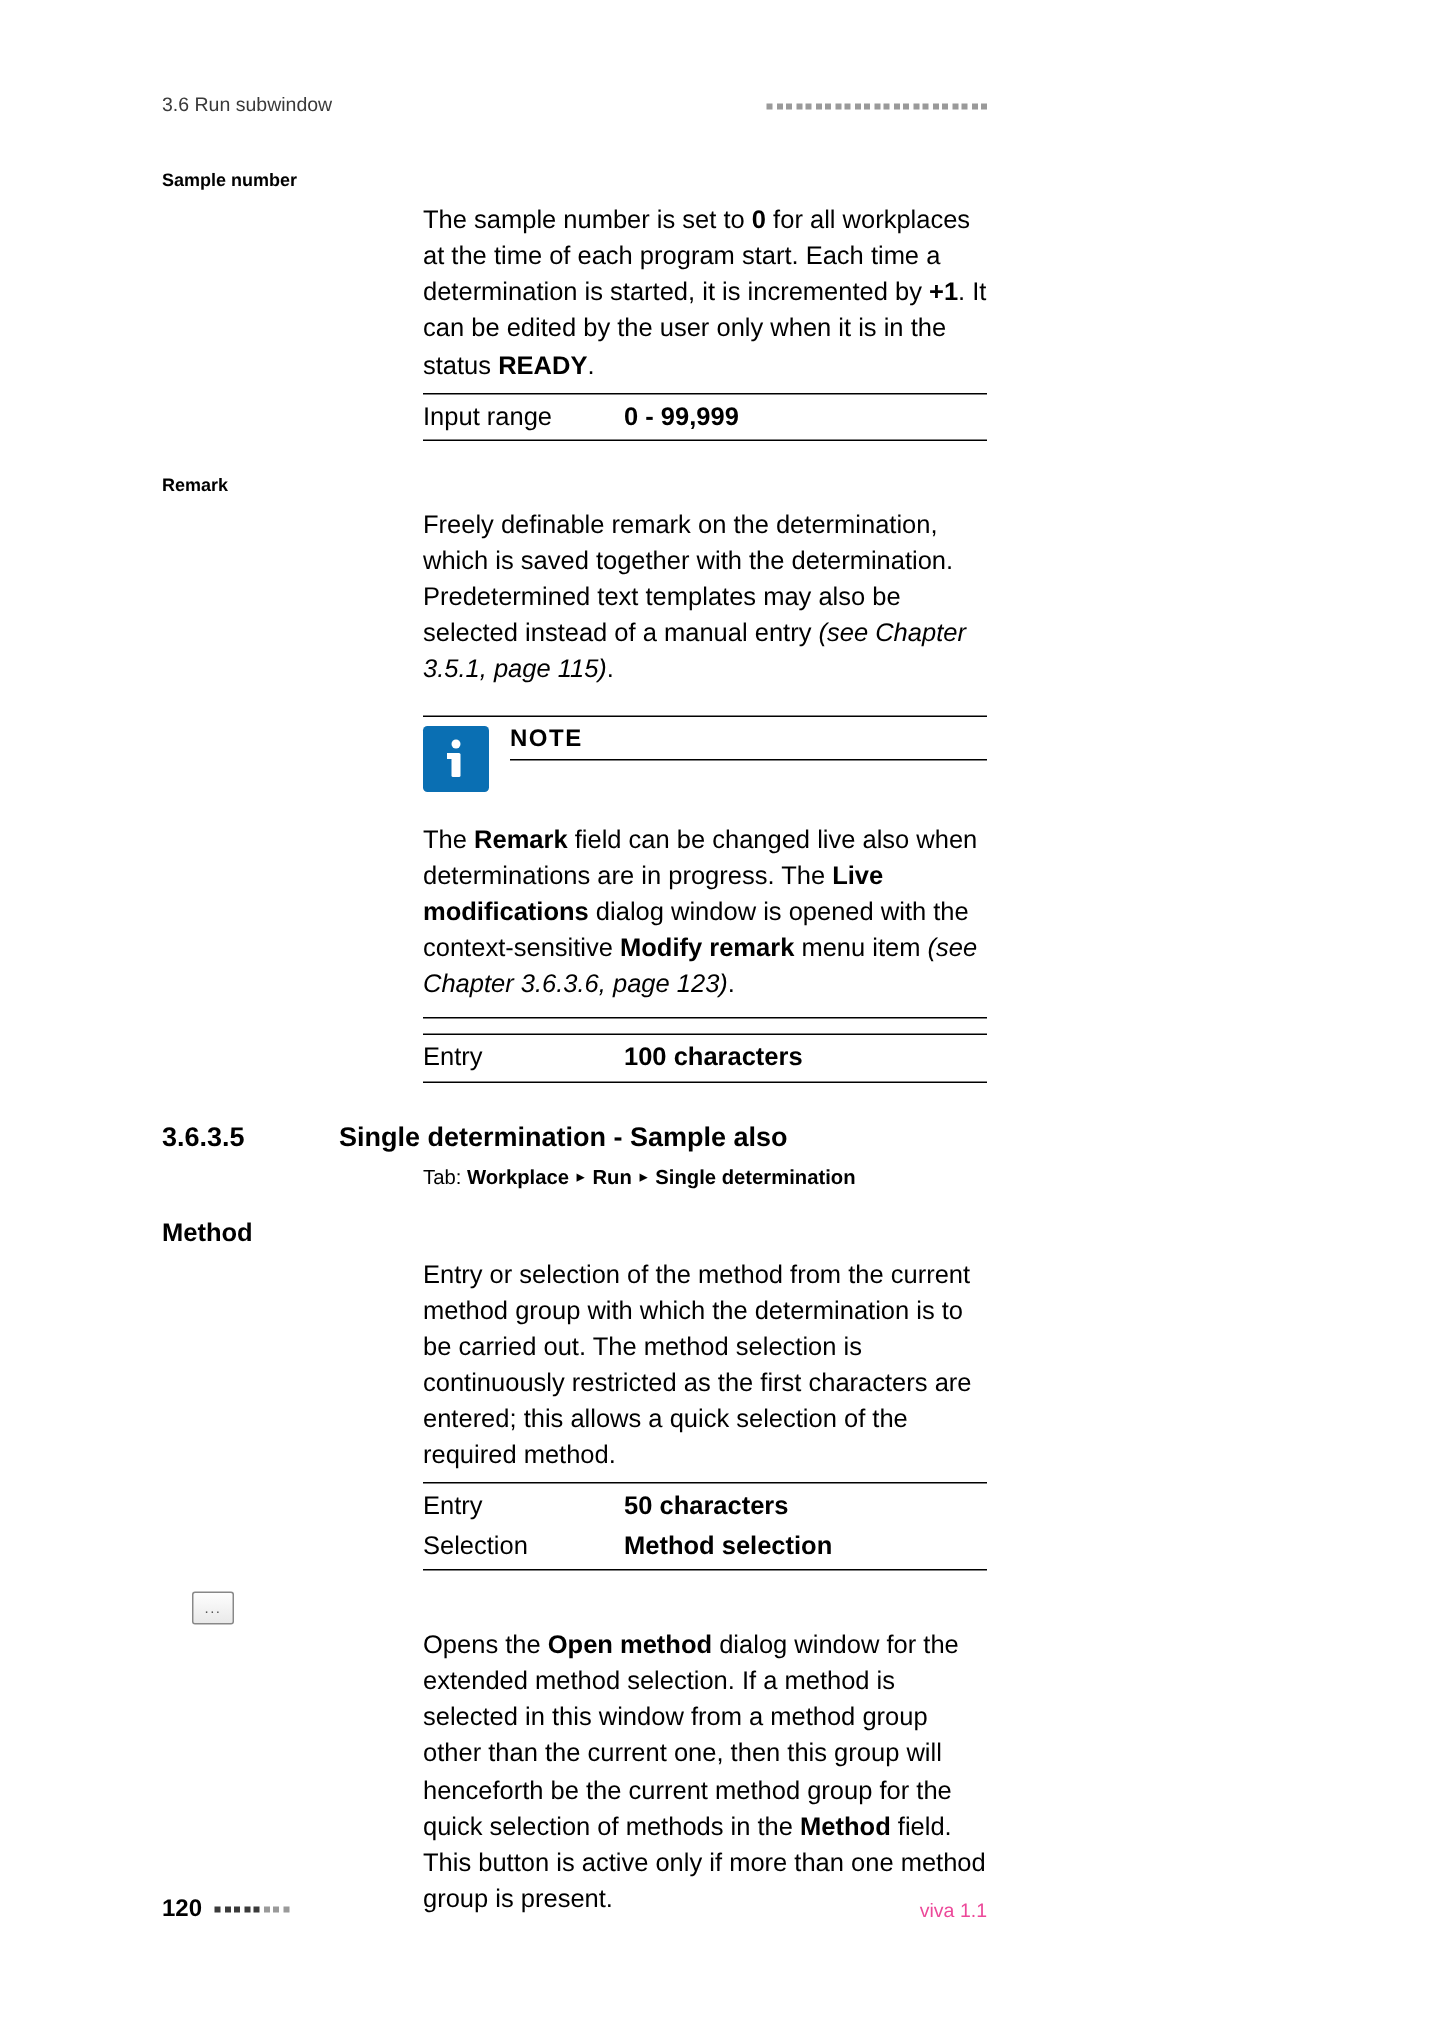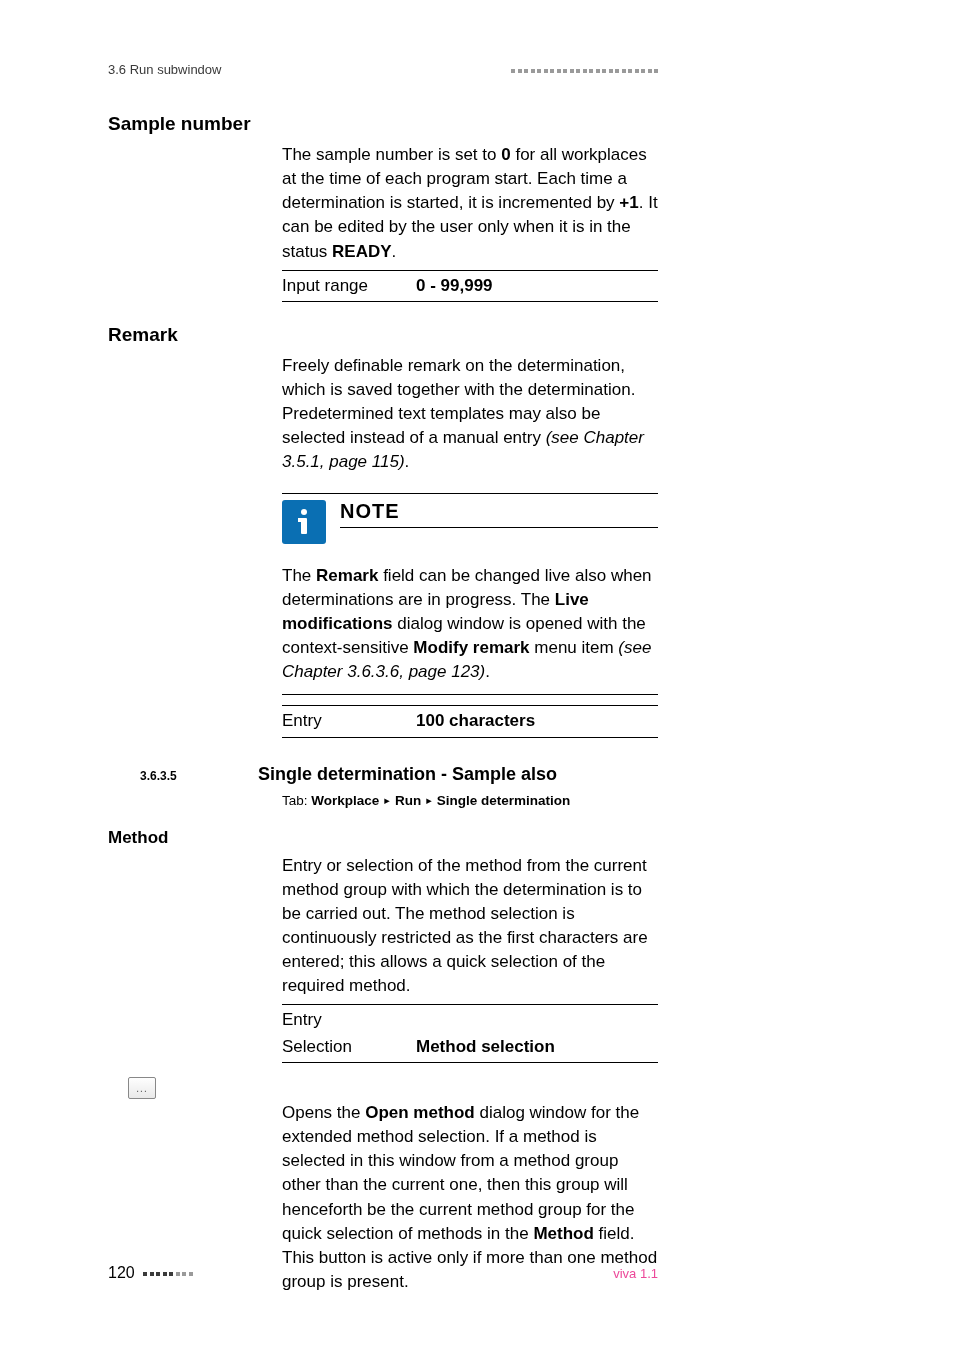--- a/index.html
+++ b/index.html
@@ -6,21 +6,21 @@
   html, body { width: 954px; height: 1350px; background: #fff; font-family: "Segoe UI", "Helvetica Neue", Arial, sans-serif; color: #000; }
   .page { position: relative; width: 766px; height: 1350px; padding: 62px 108px 0 108px; }
 
   
   .header { display: flex; justify-content: space-between; align-items: center; font-size: 13px; color: #3a3a3a; margin-bottom: 36px; }
   .header-left { font-weight: 400; }
   .header-ticks { letter-spacing: 0; color: #888; }
   .header-ticks span { display: inline-block; width: 4px; height: 4px; background: #9a9a9a; margin-left: 2.5px; vertical-align: middle; }
 
   
-  .sec-label { font-weight: 700; font-size: 19px; margin-bottom: 8px; }
+  .sec-label { font-weight: 700; font-size: 12px; margin-bottom: 8px; }
   .sec-sub-label { font-weight: 700; font-size: 17px; margin-bottom: 6px; }
 
   
   .block { margin-left: 174px; }
   .para { font-size: 17px; line-height: 1.42; margin-bottom: 6px; }
   .para b, .sec-heading b { font-weight: 700; }
   .italic { font-style: italic; text-align: center; }
 
   
   .kv-block { margin-left: 174px; border-top: 1px solid #000; border-bottom: 1px solid #000; padding: 2px 0; }
@@ -28,35 +28,35 @@
   .kv-key { width: 134px; flex: 0 0 134px; }
   .kv-val { flex: 1; }
 
   
   .note-wrap { margin-left: 174px; margin-top: 18px; margin-bottom: 10px; }
   .note-hr { border: none; border-top: 1.5px solid #000; }
   .note-head { display: flex; align-items: flex-start; gap: 14px; padding-top: 6px; padding-bottom: 6px; }
   .note-icon { width: 44px; height: 44px; background: #0a6fb3; border-radius: 3px; display: flex; align-items: center; justify-content: center; }
   .note-icon svg { width: 20px; height: 28px; }
   .note-title-wrap { flex: 1; }
-  .note-title { font-weight: 700; font-size: 20px; letter-spacing: 1px; }
+  .note-title { font-weight: 700; font-size: 16px; letter-spacing: 1px; }
   .note-title-line2 { border-top: 1px solid #000; margin-top: 4px; }
   .note-body { font-size: 17px; line-height: 1.42; margin-top: 14px; margin-bottom: 10px; }
 
   
   .sec-heading-row { display: flex; align-items: baseline; gap: 22px; margin-top: 26px; margin-bottom: 8px; }
-  .sec-num { font-weight: 700; font-size: 12px; width: 96px; flex: 0 0 96px; margin-left: 32px; }
+  .sec-num { font-weight: 700; font-size: 18px; width: 96px; flex: 0 0 96px; }
   .sec-heading { font-weight: 700; font-size: 18px; }
   .tab-line { margin-left: 174px; font-size: 13.5px; margin-bottom: 20px; }
   .tab-line .arrow { font-size: 11px; padding: 0 2px; vertical-align: 1px; }
   .mini-icon { width: 28px; height: 22px; border: 1px solid #888; border-radius: 2px; background: linear-gradient(#fefefe, #e9e9e9); display: flex; align-items: center; justify-content: center; font-size: 10px; color: #555; margin-left: 20px; letter-spacing: 1px; }
 
   
   .footer { position: absolute; bottom: 68px; left: 108px; right: 108px; display: flex; justify-content: space-between; align-items: center; font-size: 13px; }
-  .footer-left { font-weight: 400; font-size: 16px; display: flex; align-items: center; gap: 6px; }
+  .footer-left { font-weight: 700; font-size: 16px; display: flex; align-items: center; gap: 6px; }
   .footer-ticks span { display: inline-block; width: 4px; height: 4px; background: #9a9a9a; margin-left: 2.5px; vertical-align: middle; }
   .footer-ticks span.on { background: #3a3a3a; }
   .footer-right { color: #ec4899; }
   .spacer-md { height: 22px; }
 
   .row-flex { display: flex; }
   .left-col { width: 174px; flex: 0 0 174px; }
 </style>
 </head>
 <body>
@@ -128,20 +128,21 @@
     <span>Tab: </span><b>Workplace</b><span class="arrow"> ▸ </span><b>Run</b><span class="arrow"> ▸ </span><b>Single determination</b>
   </div>
 
   <div class="sec-sub-label">Method</div>
   <div class="block">
     <p class="para">Entry or selection of the method from the current method group with which the determination is to be carried out. The method selection is continuously restricted as the first characters are entered; this allows a quick selection of the required method.</p>
   </div>
   <div class="kv-block">
     <div class="kv-row">
       <div class="kv-key">Entry</div>
+      <div class="kv-val"><b>50 characters</b></div>
     </div>
     <div class="kv-row">
       <div class="kv-key">Selection</div>
       <div class="kv-val"><b>Method selection</b></div>
     </div>
   </div>
 
   <div class="row-flex" style="margin-top:14px;">
     <div class="left-col">
       <div class="mini-icon">...</div>

